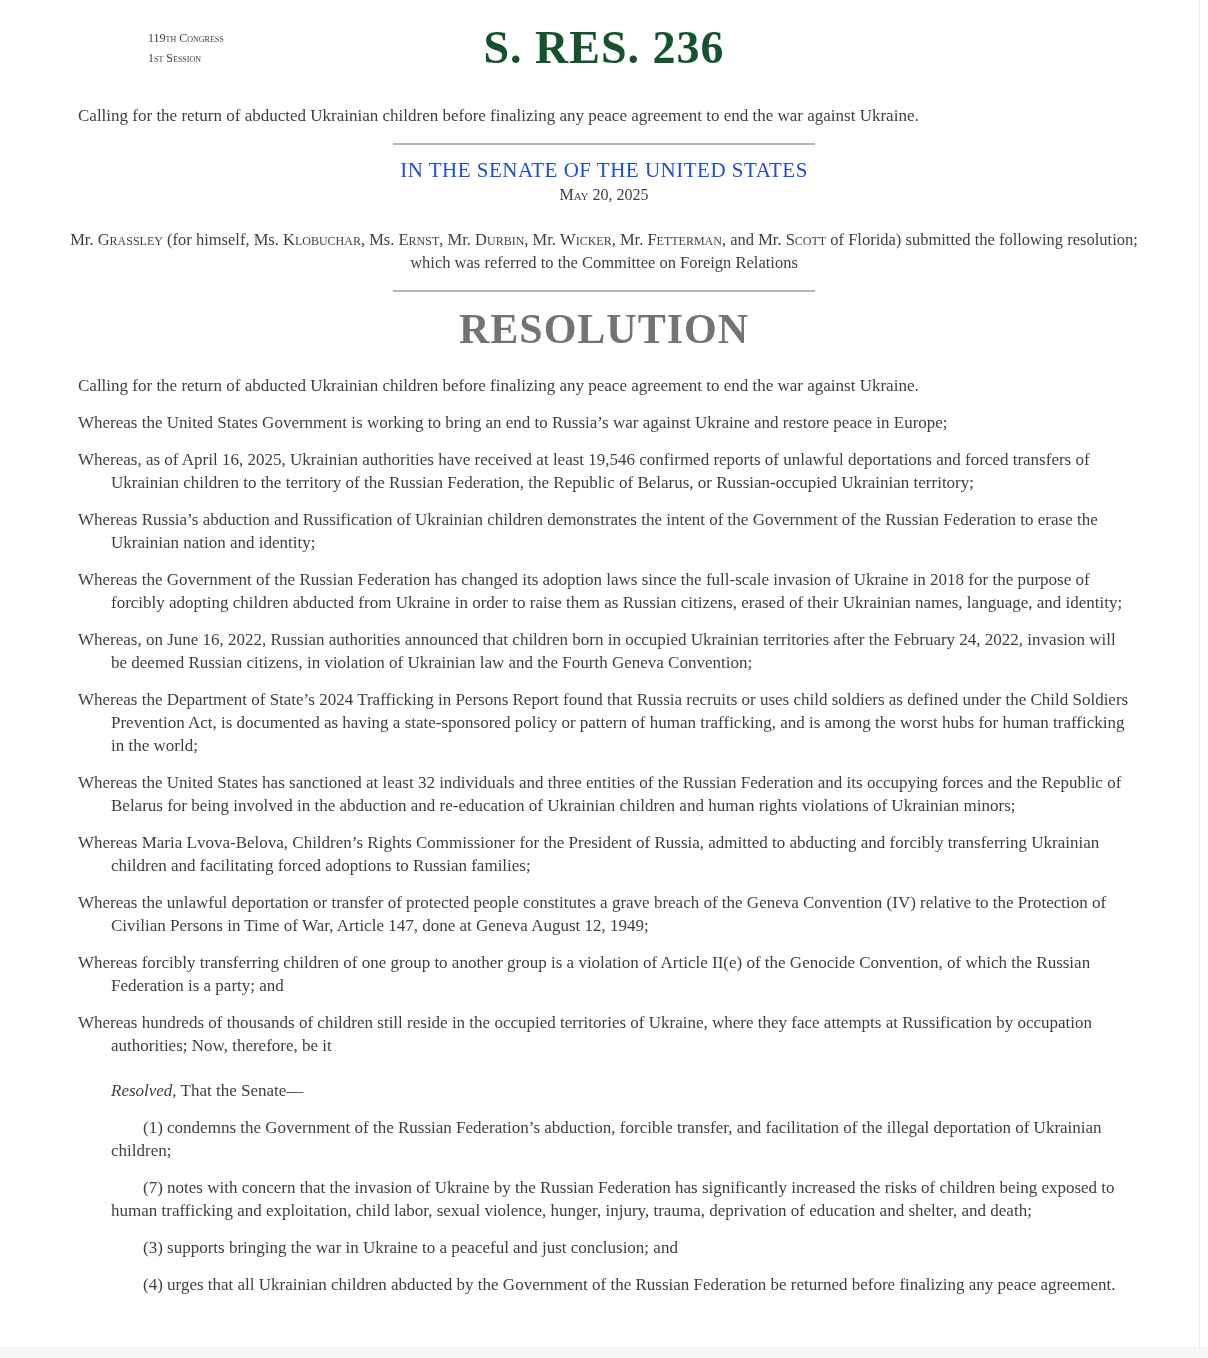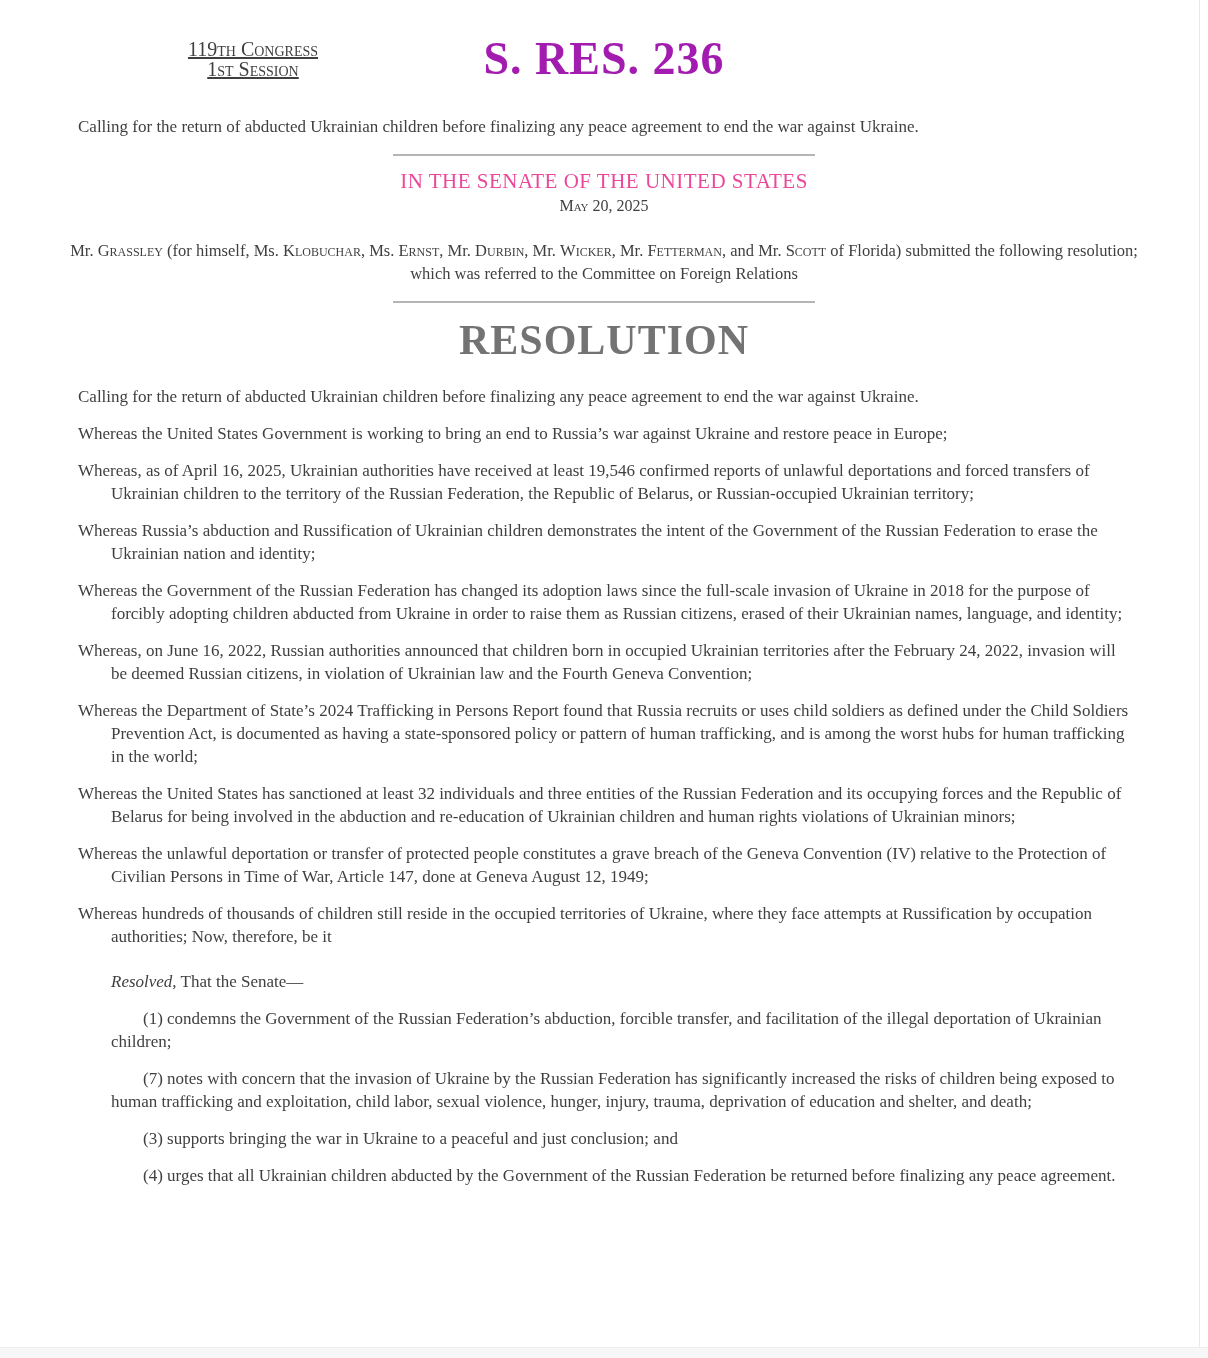--- a/index.html
+++ b/index.html
@@ -5,37 +5,37 @@
   html, body { margin:0; padding:0; }
   body {
     width:1208px; height:1358px; overflow:hidden; position:relative;
     background:#ffffff; color:#3f3f3f;
     font-family:"Liberation Serif", serif;
   }
   .doc { box-sizing:border-box; width:1208px; padding:20px 78px 0 78px; position:relative; }
 
   
   .bill-header { position:relative; height:58px; }
-  .congress-block { position:absolute; left:70px; top:8px; width:210px; text-align:center;
-                    font-size:20px; line-height:20px;text-decoration:underline; }
-  .bill-number { margin:11px; text-align:center; font-weight:700; font-size:46px; line-height:56px;
-                 letter-spacing:1px; color:#a21caf; }
+  .congress-block { position:absolute; left:70px; top:8px; width:210px; text-align:left;
+                    font-size:12px; line-height:20px; }
+  .bill-number { margin:0; text-align:center; font-weight:700; font-size:46px; line-height:56px;
+                 letter-spacing:1px; color:#14532d; }
 
   .sc { font-variant:small-caps; }
   .it { font-style:italic; }
 
   
   .preamble { margin:26px 0 0 0; font-size:17px; line-height:23px; }
 
   hr.rule { width:422px; margin:16px auto 0 auto; border:0; border-top:2px solid #b5b5b5; }
 
   
   .chamber { text-align:center; }
   .chamber-heading { margin:12px 0 0 0; font-weight:400; font-size:21px; line-height:26px;
-                     letter-spacing:.5px; color:#ec4899; }
+                     letter-spacing:.5px; color:#1d4ed8; }
   .action-date { margin-top:2px; font-size:16px; line-height:20px; }
   .sponsors { margin:23px -14px 0 -14px; font-size:16.5px; line-height:23px; }
 
   .resolution-title { margin:14px 0 0 0; text-align:center; font-weight:700; font-size:42px;
                       line-height:46px; letter-spacing:1px; color:#737373; }
 
   .preamble2 { margin:22px 0 0 0; font-size:17px; line-height:23px; }
 
   
   .whereas { margin:14px 0 0 0; font-size:17px; line-height:23px;
@@ -81,21 +81,23 @@
   <p class="preamble2">Calling for the return of abducted Ukrainian children before finalizing any peace agreement to end the war against Ukraine.</p>
 
   <div>
     <p class="whereas">Whereas the United States Government is working to bring an end to Russia’s war against Ukraine and restore peace in Europe;</p>
     <p class="whereas">Whereas, as of April 16, 2025, Ukrainian authorities have received at least 19,546 confirmed reports of unlawful deportations and forced transfers of Ukrainian children to the territory of the Russian Federation, the Republic of Belarus, or Russian-occupied Ukrainian territory;</p>
     <p class="whereas">Whereas Russia’s abduction and Russification of Ukrainian children demonstrates the intent of the Government of the Russian Federation to erase the Ukrainian nation and identity;</p>
     <p class="whereas">Whereas the Government of the Russian Federation has changed its adoption laws since the full-scale invasion of Ukraine in 2018 for the purpose of forcibly adopting children abducted from Ukraine in order to raise them as Russian citizens, erased of their Ukrainian names, language, and identity;</p>
     <p class="whereas">Whereas, on June 16, 2022, Russian authorities announced that children born in occupied Ukrainian territories after the February 24, 2022, invasion will be deemed Russian citizens, in violation of Ukrainian law and the Fourth Geneva Convention;</p>
     <p class="whereas">Whereas the Department of State’s 2024 Trafficking in Persons Report found that Russia recruits or uses child soldiers as defined under the Child Soldiers Prevention Act, is documented as having a state-sponsored policy or pattern of human trafficking, and is among the worst hubs for human trafficking in the world;</p>
     <p class="whereas">Whereas the United States has sanctioned at least 32 individuals and three entities of the Russian Federation and its occupying forces and the Republic of Belarus for being involved in the abduction and re-education of Ukrainian children and human rights violations of Ukrainian minors;</p>
+    <p class="whereas">Whereas Maria Lvova-Belova, Children’s Rights Commissioner for the President of Russia, admitted to abducting and forcibly transferring Ukrainian children and facilitating forced adoptions to Russian families;</p>
     <p class="whereas">Whereas the unlawful deportation or transfer of protected people constitutes a grave breach of the Geneva Convention (IV) relative to the Protection of Civilian Persons in Time of War, Article 147, done at Geneva August 12, 1949;</p>
+    <p class="whereas">Whereas forcibly transferring children of one group to another group is a violation of Article II(e) of the Genocide Convention, of which the Russian Federation is a party; and</p>
     <p class="whereas">Whereas hundreds of thousands of children still reside in the occupied territories of Ukraine, where they face attempts at Russification by occupation authorities; Now, therefore, be it</p>
   </div>
 
   <p class="resolved"><span class="it">Resolved,</span><span> That the Senate—</span></p>
 
   <div>
     <p class="clause">(1) condemns the Government of the Russian Federation’s abduction, forcible transfer, and facilitation of the illegal deportation of Ukrainian children;</p>
     <p class="clause">(7) notes with concern that the invasion of Ukraine by the Russian Federation has significantly increased the risks of children being exposed to human trafficking and exploitation, child labor, sexual violence, hunger, injury, trauma, deprivation of education and shelter, and death;</p>
     <p class="clause">(3) supports bringing the war in Ukraine to a peaceful and just conclusion; and</p>
     <p class="clause">(4) urges that all Ukrainian children abducted by the Government of the Russian Federation be returned before finalizing any peace agreement.</p>

